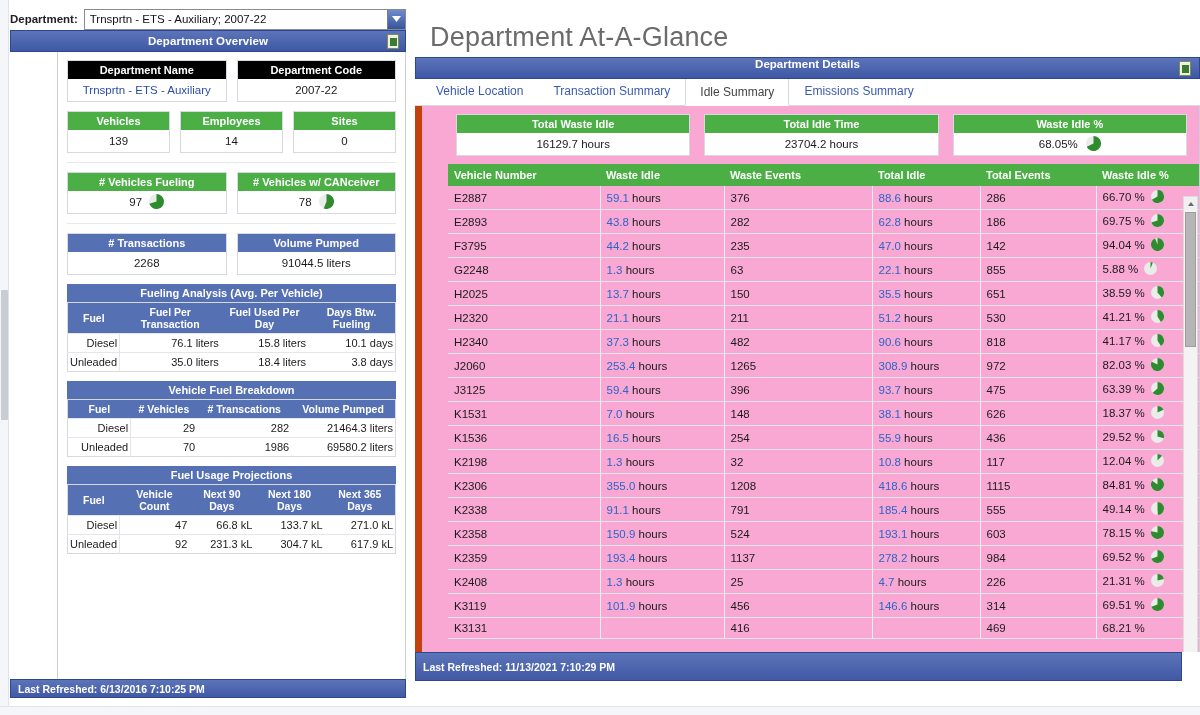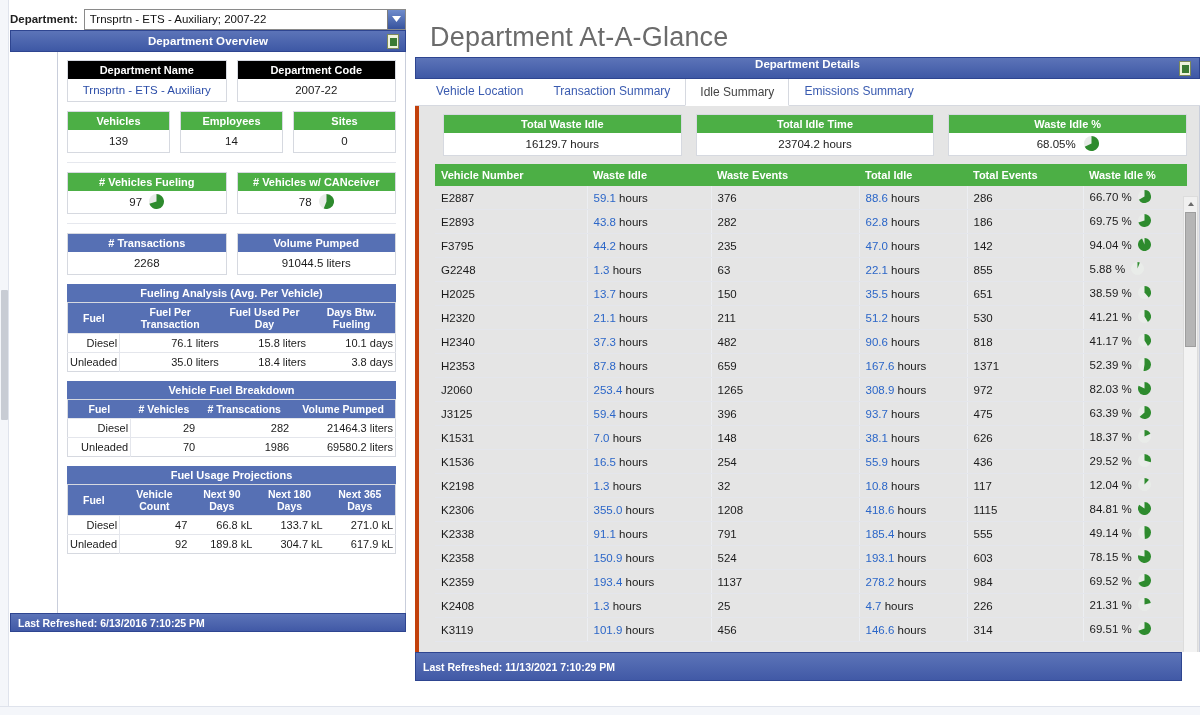--- a/index.html
+++ b/index.html
@@ -76,21 +76,21 @@
     background: #eef3dc;
     border: 1px solid #7d8a5a;
     display: block;
   }
   .panel-title .export-icon::after {
     content: ""; position: absolute; left: 2px; top: 3px;
     width: 7px; height: 8px; background: #3a7a33;
   }
 
   .left-body {
-    height: 561px;
+    height: 627px;
     border-left: 1px solid #c9cedb;
     border-right: 1px solid #c9cedb;
     background: #ffffff;
     padding: 8px 9px 15px 9px;
     overflow: hidden;
     margin-left: 47px;
   }
 
   .card-row { display: flex; gap: 10px; margin-bottom: 9px; }
   .card { flex: 1; border: 1px solid #d6d9e0; background: #ffffff; }
@@ -181,24 +181,24 @@
     color: #444444;
     background: #ffffff;
     border: 1px solid #d6d9e0;
     border-bottom: 1px solid #ffffff;
     margin-bottom: -1px;
   }
 
   .right-body {
     position: relative;
     height: 546px;
-    border-left: 4px solid #c2410c;
+    border-left: 7px solid #c2410c;
     border-right: 1px solid #c9cedb;
-    background: #e5e5e5;
-    padding: 8px 8px 0 10px;
+    background: #f9a8d4;
+    padding: 8px 8px 0 20px;
     overflow: hidden;
   }
 
   .kpi-row { display: flex; gap: 14px; padding: 0 4px 8px 14px; }
   .kpi { flex: 1; border: 1px solid #d6d9e0; background: #fff; }
   .kpi-head {
     height: 18px; background: #4caf45; color: #fff;
     font-size: 11px; font-weight: bold;
     display: flex; align-items: center; justify-content: center;
   }
@@ -433,21 +433,21 @@
             <tr>
               <td>Diesel</td>
               <td>47</td>
               <td>66.8 kL</td>
               <td>133.7 kL</td>
               <td>271.0 kL</td>
             </tr>
             <tr>
               <td>Unleaded</td>
               <td>92</td>
-              <td>189.8 kL</td>
+              <td>231.3 kL</td>
               <td>304.7 kL</td>
               <td>617.9 kL</td>
             </tr>
           </tbody>
       </table>
 
     </div>
 
     <div class="status-bar">
       <span>Last Refreshed: 6/13/2016 7:10:25 PM</span>
@@ -585,31 +585,20 @@
                 <td><span class="num">37.3</span> <span class="unit">hours</span></td>
                 <td>482</td>
                 <td><span class="num">90.6</span> <span class="unit">hours</span></td>
                 <td>818</td>
                 <td class="pct">41.17 %<span class="pie"><svg width="13" height="13" viewBox="0 0 13 13">
     <circle cx="6.5" cy="6.5" r="6.5" fill="#e9ece9"></circle>
                       <path d="M6.5,6.5 L6.5,0 A6.5,6.5 0 0,1 9.924055588402604,12.025019758112084 Z" fill="#2e8b2e"></path>
                     </svg></span></td>
               </tr>
               <tr>
-                <td>H2353</td>
-                <td><span class="num">87.8</span> <span class="unit">hours</span></td>
-                <td>659</td>
-                <td><span class="num">167.6</span> <span class="unit">hours</span></td>
-                <td>1371</td>
-                <td class="pct">52.39 %<span class="pie"><svg width="13" height="13" viewBox="0 0 13 13">
-    <circle cx="6.5" cy="6.5" r="6.5" fill="#e9ece9"></circle>
-                      <path d="M6.5,6.5 L6.5,0 A6.5,6.5 0 1,1 5.527571586571824,12.926848604157216 Z" fill="#2e8b2e"></path>
-                    </svg></span></td>
-              </tr>
-              <tr>
                 <td>J2060</td>
                 <td><span class="num">253.4</span> <span class="unit">hours</span></td>
                 <td>1265</td>
                 <td><span class="num">308.9</span> <span class="unit">hours</span></td>
                 <td>972</td>
                 <td class="pct">82.03 %<span class="pie"><svg width="13" height="13" viewBox="0 0 13 13">
     <circle cx="6.5" cy="6.5" r="6.5" fill="#e9ece9"></circle>
                       <path d="M6.5,6.5 L6.5,0 A6.5,6.5 0 1,1 0.6238513421803544,3.721353395769015 Z" fill="#2e8b2e"></path>
                     </svg></span></td>
               </tr>

